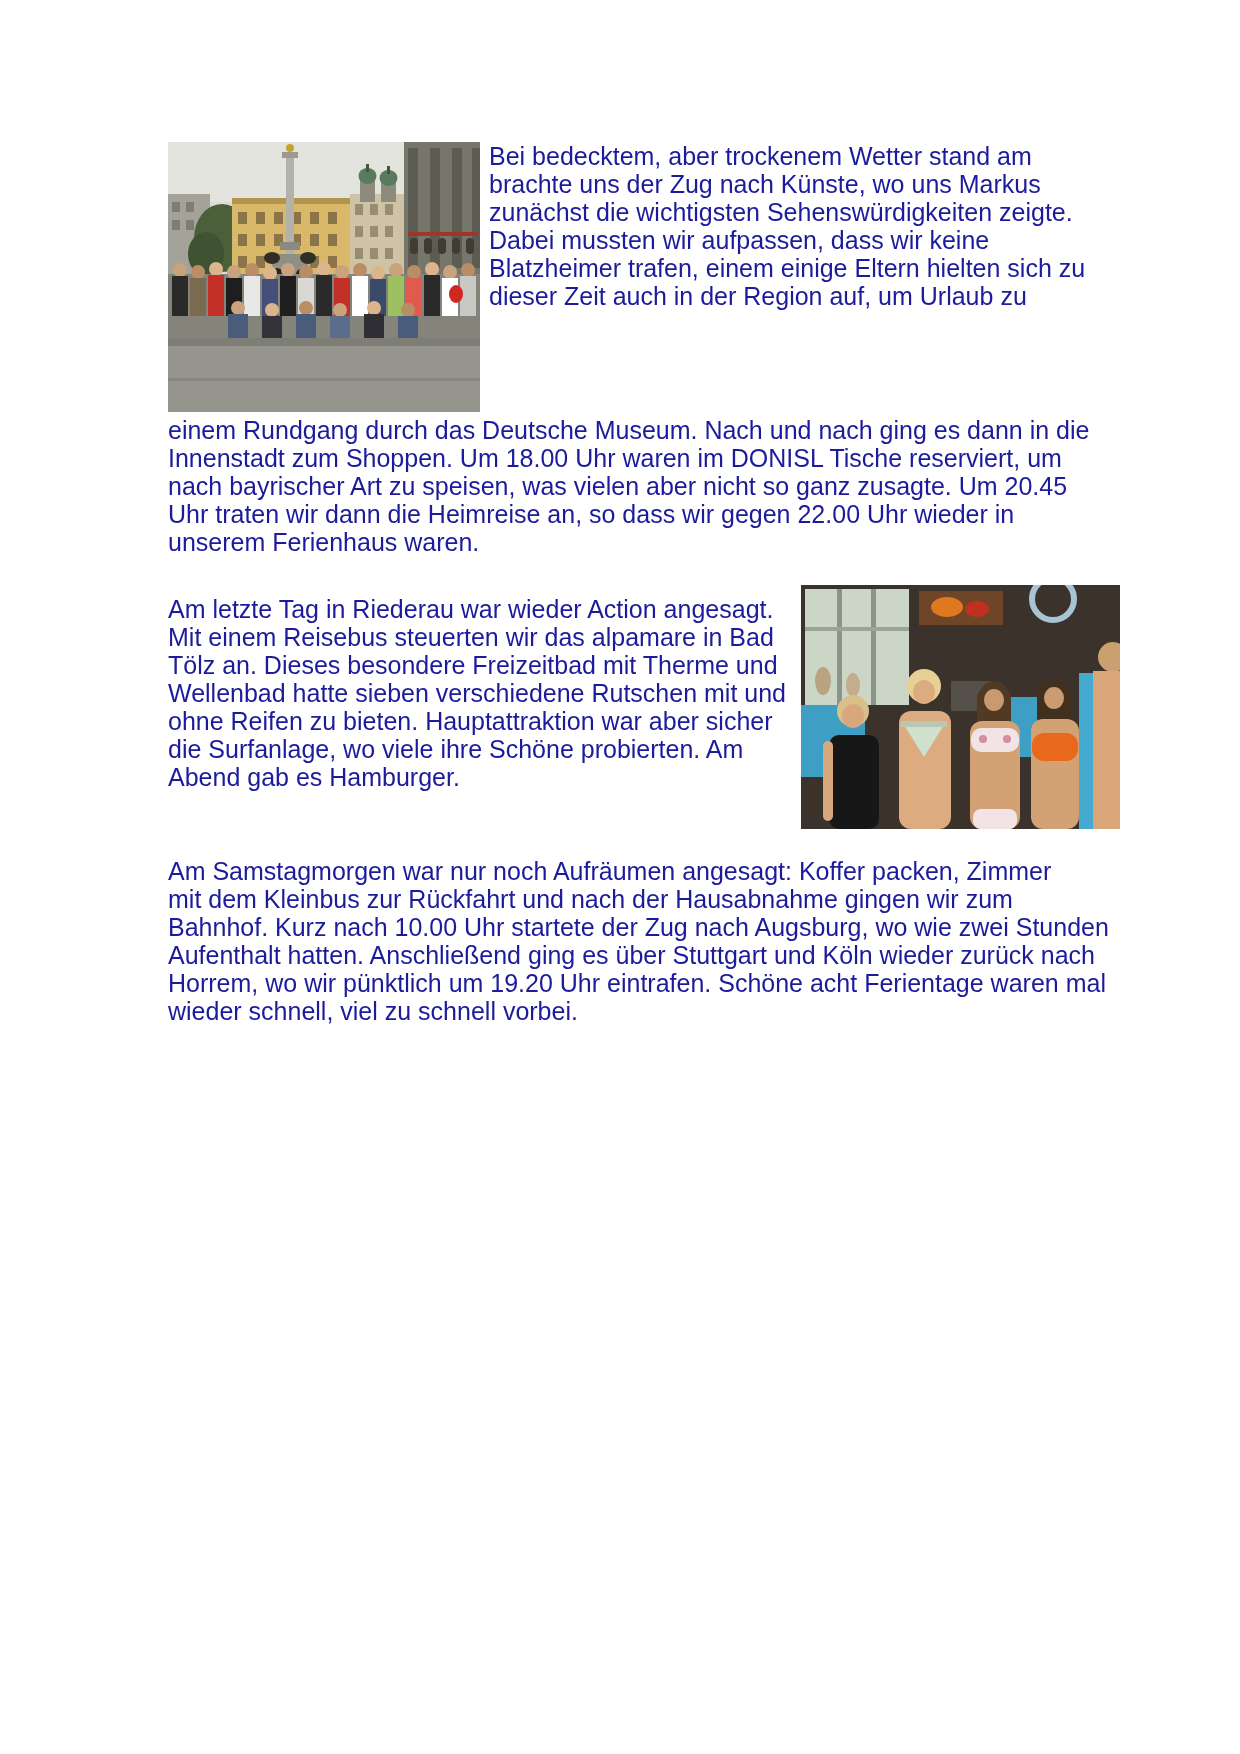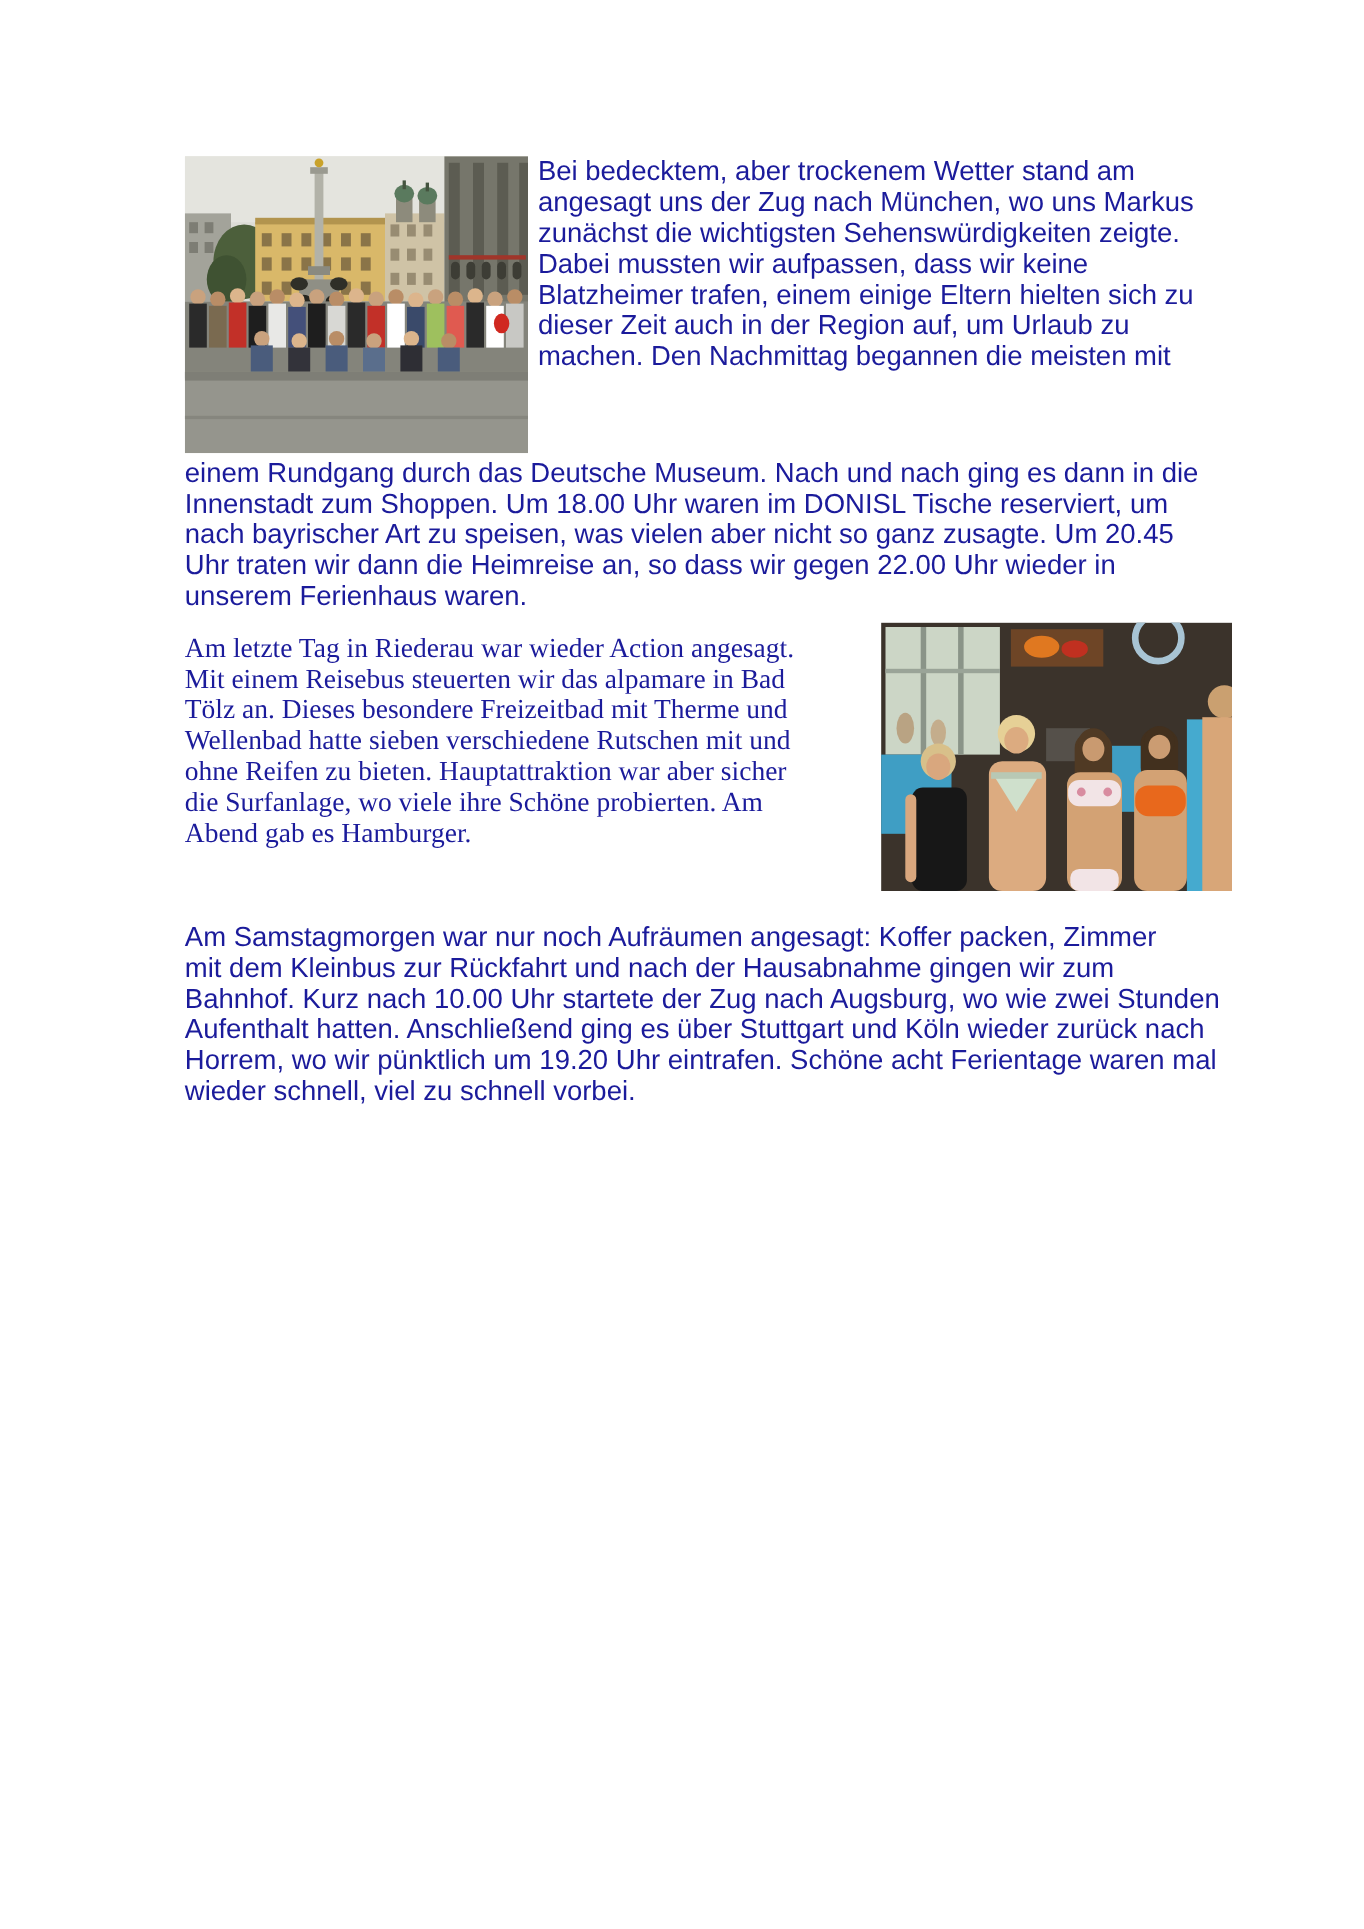--- a/index.html
+++ b/index.html
@@ -10,21 +10,21 @@
     background: #ffffff;
     overflow: hidden;
     font-family: "Liberation Sans", "DejaVu Sans", sans-serif;
     font-size: 25px;
     color: #1b1b9b;
     padding-left: 20px;
   }
   .content { margin-left: 148px; width: 952px; }
   .para { overflow: visible; }
   .p1 { padding-top: 142px; }
-  .p2 { margin-top: 20px; font-family: Liberation Serif, serif; }
+  .p2 { margin-top: 39px; }
   .p3 { clear: both; padding-top: 12px; }
   .line {
     display: block;
     height: 28px;
     line-height: 28px;
     white-space: nowrap;
   }
   .clear-l { clear: left; }
   .photo { display: block; }
   .photo svg { display: block; }
@@ -190,26 +190,25 @@
                 <rect x="230" y="174" width="20" height="22" fill="#4a5c7c"></rect>
             </g>
           </g>
 
           <rect x="0" y="196" width="312" height="74" fill="#95958d"></rect>
           <rect x="0" y="196" width="312" height="8" fill="#7e7e76"></rect>
           <rect x="0" y="236" width="312" height="3" fill="#86867e"></rect>
         </svg>
       </div>
       <span class="line">Bei bedecktem, aber trockenem Wetter stand am</span>
-      <span class="line">angesagt uns der Zug nach München, wo uns Markus</span>
+      <span class="line">brachte uns der Zug nach Künste, wo uns Markus</span>
       <span class="line">zunächst die wichtigsten Sehenswürdigkeiten zeigte.</span>
       <span class="line">Dabei mussten wir aufpassen, dass wir keine</span>
       <span class="line">Blatzheimer trafen, einem einige Eltern hielten sich zu</span>
       <span class="line">dieser Zeit auch in der Region auf, um Urlaub zu</span>
-      <span class="line">machen. Den Nachmittag begannen die meisten mit</span>
       <span class="line clear-l">einem Rundgang durch das Deutsche Museum. Nach und nach ging es dann in die</span>
       <span class="line">Innenstadt zum Shoppen. Um 18.00 Uhr waren im DONISL Tische reserviert, um</span>
       <span class="line">nach bayrischer Art zu speisen, was vielen aber nicht so ganz zusagte. Um 20.45</span>
       <span class="line">Uhr traten wir dann die Heimreise an, so dass wir gegen 22.00 Uhr wieder in</span>
       <span class="line">unserem Ferienhaus waren.</span>
     </div>
 
     <div class="para p2">
       <div class="photo photo-right">
         <svg width="319" height="244" viewBox="0 0 319 244" aria-hidden="true">

